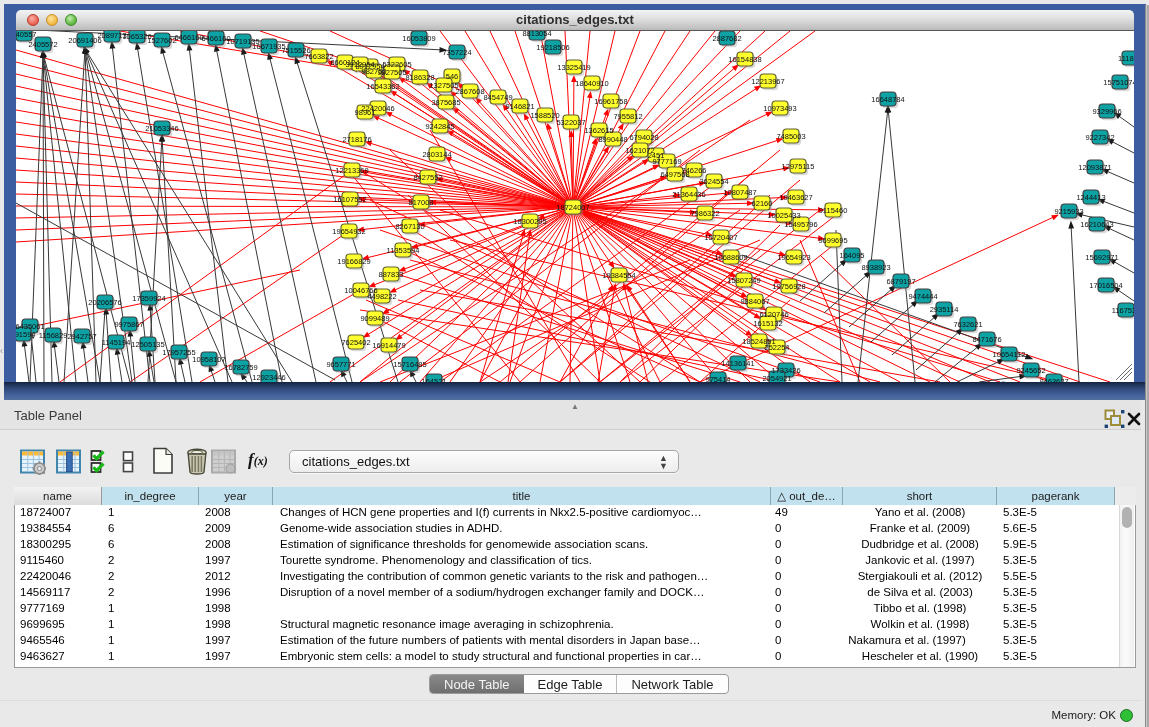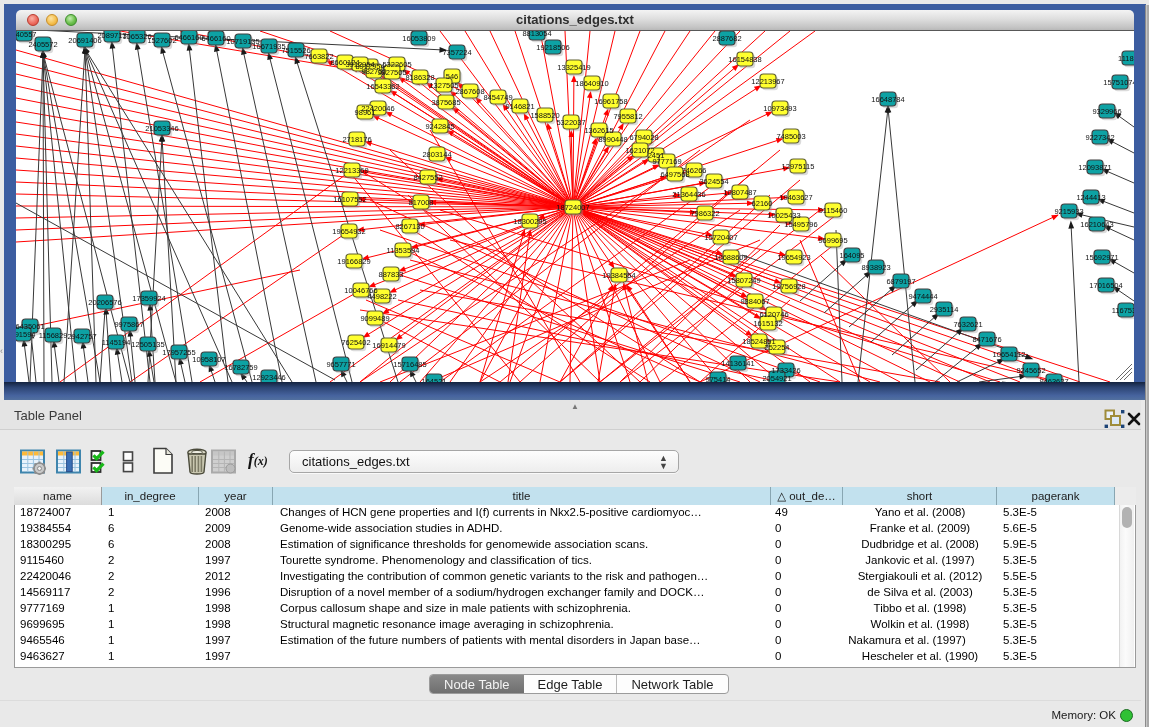--- a/index.html
+++ b/index.html
@@ -1030,21 +1030,20 @@
 <span style="left:191px">1996</span>
 <span style="left:266px">Disruption of a novel member of a sodium/hydrogen exchanger family and DOCK…</span>
 <span style="left:761px">0</span>
 <span style="left:829px;width:154px;text-align:center">de Silva et al. (2003)</span>
 <span style="left:989px">5.3E-5</span>
 </div>
 <div class="tr" style="top:601px">
 <span style="left:6px">9777169</span>
 <span style="left:94px">1</span>
 <span style="left:191px">1998</span>
-<span style="left:266px">Corpus callosum shape and size in male patients with schizophrenia.</span>
 <span style="left:761px">0</span>
 <span style="left:829px;width:154px;text-align:center">Tibbo et al. (1998)</span>
 <span style="left:989px">5.3E-5</span>
 </div>
 <div class="tr" style="top:617px">
 <span style="left:6px">9699695</span>
 <span style="left:94px">1</span>
 <span style="left:191px">1998</span>
 <span style="left:266px">Structural magnetic resonance image averaging in schizophrenia.</span>
 <span style="left:761px">0</span>
@@ -1057,20 +1056,21 @@
 <span style="left:191px">1997</span>
 <span style="left:266px">Estimation of the future numbers of patients with mental disorders in Japan base…</span>
 <span style="left:761px">0</span>
 <span style="left:816px;width:154px;text-align:center">Nakamura et al. (1997)</span>
 <span style="left:989px">5.3E-5</span>
 </div>
 <div class="tr" style="top:649px">
 <span style="left:6px">9463627</span>
 <span style="left:94px">1</span>
 <span style="left:191px">1997</span>
+<span style="left:266px">Embryonic stem cells: a model to study structural and functional properties in car…</span>
 <span style="left:761px">0</span>
 <span style="left:829px;width:154px;text-align:center">Hescheler et al. (1990)</span>
 <span style="left:989px">5.3E-5</span>
 </div>
   <div id="sb">
       <div class="th"></div>
     </div>
   <div id="tabs">
     <div class="sel">Node Table</div>
     <div>Edge Table</div>

